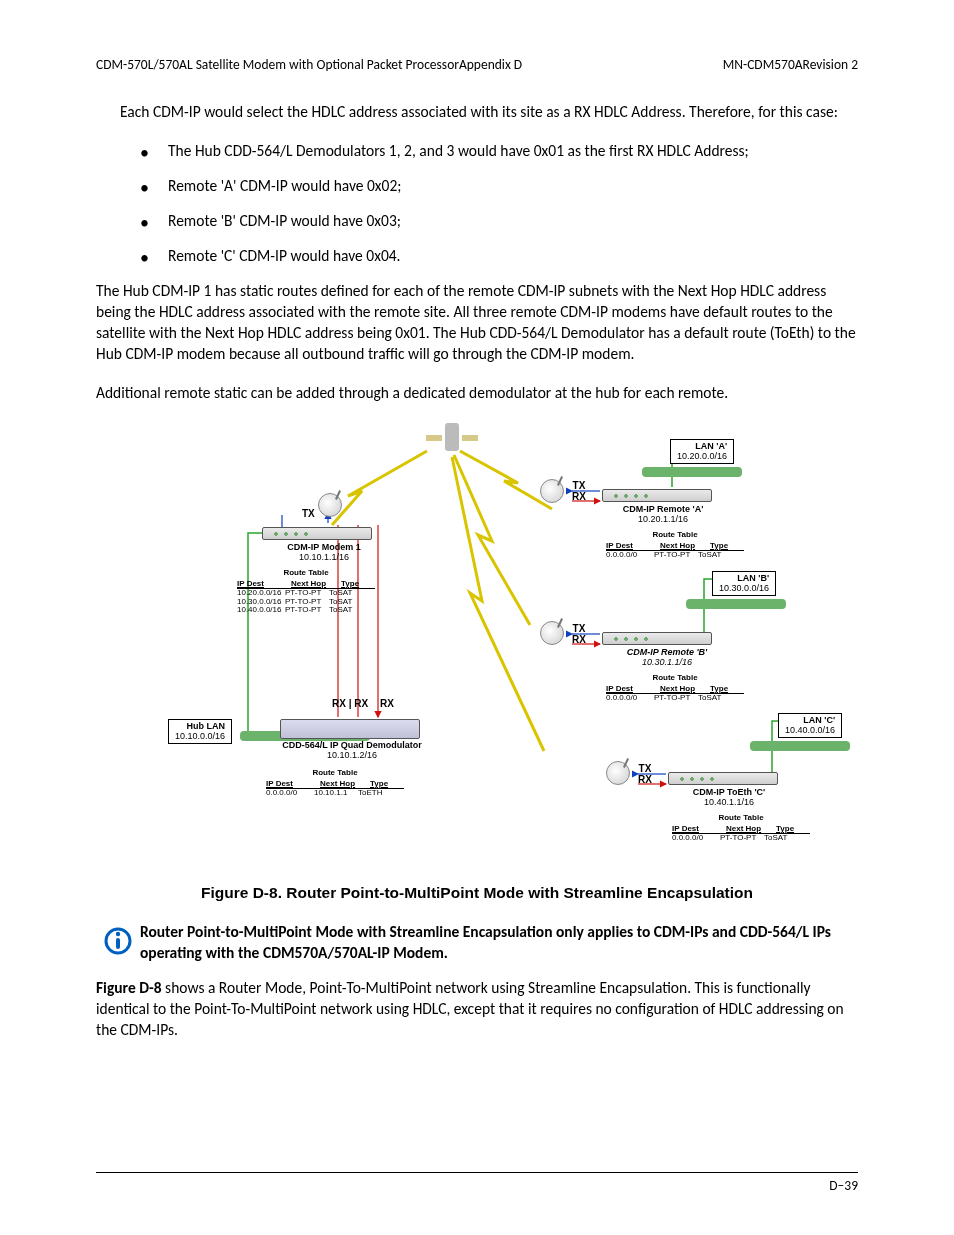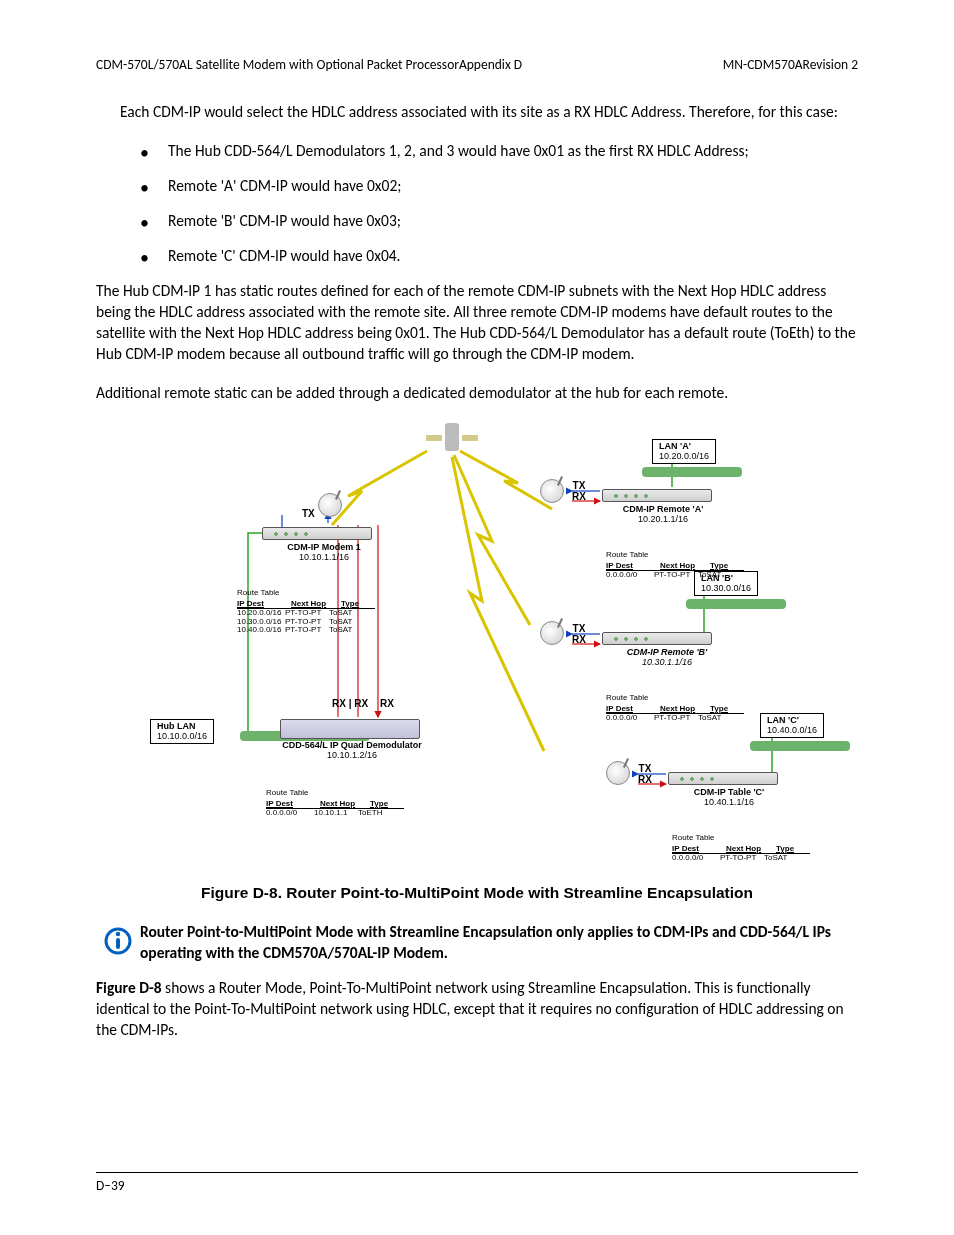--- a/index.html
+++ b/index.html
@@ -32,21 +32,21 @@
     width: 690px;
     height: 450px;
     position: relative;
     font-size: 9px;
     font-family: Arial, sans-serif;
     line-height: 1.05;
   }
   .figure .lbl { position: absolute; text-align: center; font-weight: bold; z-index: 5; }
   .figure .lbl .sub { font-weight: normal; }
   .figure .tiny { font-size: 10px; }
-  .figure .box { background: #fff; border: 1px solid #000; padding: 2px 6px; position: absolute; z-index: 5; text-align: left; }
+  .figure .box { background: #fff; border: 1px solid #000; padding: 2px 6px; position: absolute; z-index: 5; text-align: right; margin-left: 18px; }
   .figure .modem {
     position: absolute; width: 110px; height: 13px;
     background: linear-gradient(#eaeaea,#cfcfcf);
     border: 1px solid #555; border-radius: 2px;
     z-index: 4;
   }
   .figure .modem::after {
     content: ""; position: absolute; left: 8px; top: 3px;
     width: 60px; height: 7px;
     background:
@@ -75,21 +75,21 @@
     content:""; position:absolute; left:18px; top:-4px;
     width:2px; height:10px; background:#777; transform:rotate(25deg);
   }
   .figure .sat {
     position: absolute; left: 300px; top: 2px; width: 40px; height: 32px; z-index: 5;
   }
   .figure .sat .body { position:absolute; left:13px; top:0; width:14px; height:28px; background:#bbb; border-radius:3px; }
   .figure .sat .wing { position:absolute; top:12px; width:16px; height:6px; background:#d5c98a; }
   .figure .sat .wl { left:-6px; } .figure .sat .wr { right:-6px; }
   .figure .route-table { position:absolute; z-index:5; font-size:8px; }
-  .figure .route-table .rt-head { font-weight:normal; text-align:left; margin-bottom:2px;margin-top:20px; }
+  .figure .route-table .rt-head { font-weight:bold; text-align:center; margin-bottom:2px; }
   .figure .route-table .rt-cols { display:flex; gap:6px; border-bottom:1px solid #000; }
   .figure .route-table .rt-cols span { font-weight:bold; text-decoration:underline; }
   .figure .route-table .rt-row { display:flex; }
   .figure .route-table .c1 { width:48px; }
   .figure .route-table .c2 { width:44px; }
   .figure .route-table .c3 { width:34px; }
   .figure svg { position:absolute; left:0; top:0; width:100%; height:100%; z-index:1; }
   .fig-caption {
     text-align: center;
     font-weight: bold;
@@ -99,21 +99,21 @@
   }
   .note {
     display: flex; margin: 0 0 14px 0;
   }
   .note .icon-wrap { width: 44px; flex-shrink: 0; text-align: center; }
   .note .icon-wrap svg { margin-top: 4px; }
   .note .note-text { font-weight: bold; }
   .footer {
     position: absolute; bottom: 40px; left: 96px; right: 96px;
     border-top: 1px solid #000;
-    text-align: left;
+    text-align: right;
     font-size: 13.5px;
     padding-top: 4px;
   }
 </style>
 </head>
 <body>
 
 <div class="header">
   <div class="left">
     <span>CDM-570L/570AL Satellite Modem with Optional Packet Processor</span>
@@ -225,21 +225,21 @@
 
   <div class="lbl tiny" style="left:440px; top:203px;"><span>TX</span><br><span>RX</span></div>
   <div class="modem" style="left:470px; top:211px;"></div>
   <div class="lbl" style="left:480px; top:227px; width:110px;font-style:italic;">
     <span>CDM-IP Remote 'B'</span><br><span class="sub">10.30.1.1/16</span>
   </div>
 
   <div class="lbl tiny" style="left:506px; top:343px;"><span>TX</span><br><span>RX</span></div>
   <div class="modem" style="left:536px; top:351px;"></div>
   <div class="lbl" style="left:542px; top:367px; width:110px;">
-    <span>CDM-IP Table 'C'</span><br><span class="sub">10.40.1.1/16</span>
+    <span>CDM-IP ToEth 'C'</span><br><span class="sub">10.40.1.1/16</span>
   </div>
 
   <div class="route-table" style="left:105px; top:148px;">
     <div class="rt-head">Route Table</div>
     <div class="rt-cols">
         <span class="c1">IP Dest</span>
         <span class="c2">Next Hop</span>
         <span class="c3">Type</span>
       </div>
     <div class="rt-row">

